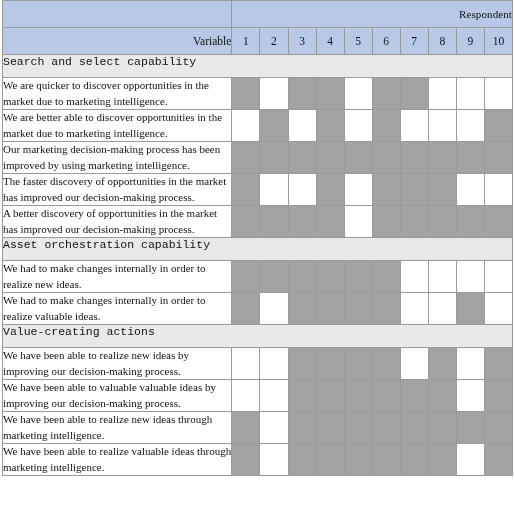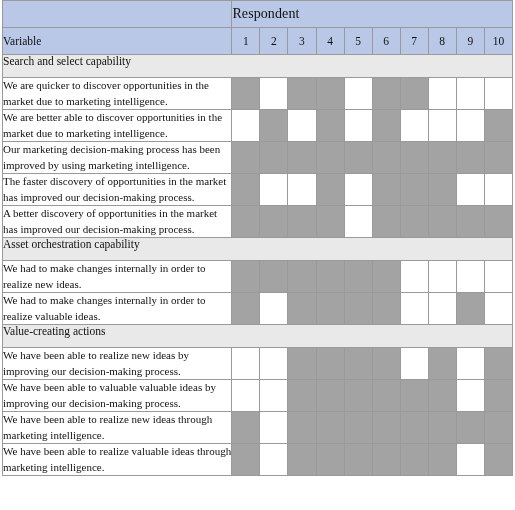--- a/index.html
+++ b/index.html
@@ -43,53 +43,55 @@
     background: #b9c8e6;
     border-color: #8f9fc0;
   }
 
   .hdr-blank {
     height: 26px;
   }
 
   .hdr-respondent {
     height: 26px;
-    text-align: left;
+    text-align: right;
     font-weight: bold;
-    font-size: 14px;
+    font-size: 11px;
     line-height: 26px;
     letter-spacing: 0.1px;
   }
 
   .hdr-variable {
     height: 26px;
     font-weight: bold;
     font-size: 11.5px;
     padding-left: 5px;
     line-height: 26px;
     white-space: nowrap;
+    text-align: right;
   }
 
   .hdr-num {
     height: 26px;
     text-align: center;
     font-weight: bold;
     font-size: 11.5px;
     line-height: 26px;
   }
 
   
   .section-cell {
     background: #e9e9e9;
     font-weight: bold;
     font-size: 11.5px;
     padding: 3px 0 10px 5px;
     height: 22px;
     border-left-color: #9a9a9a;
     border-right-color: #9a9a9a;
+    font-family: Liberation Mono, monospace;
   }
 
   
   .item-label {
     font-size: 11px;
     line-height: 15.5px;
     padding: 3px 4px 3px 5px;
     background: #ffffff;
     height: 28px;
   }

